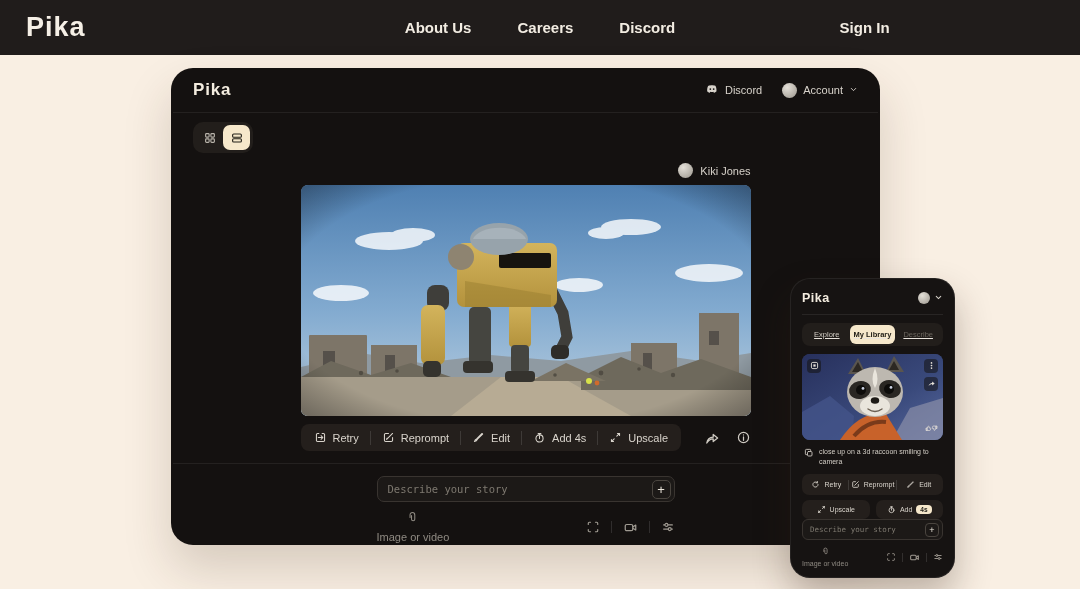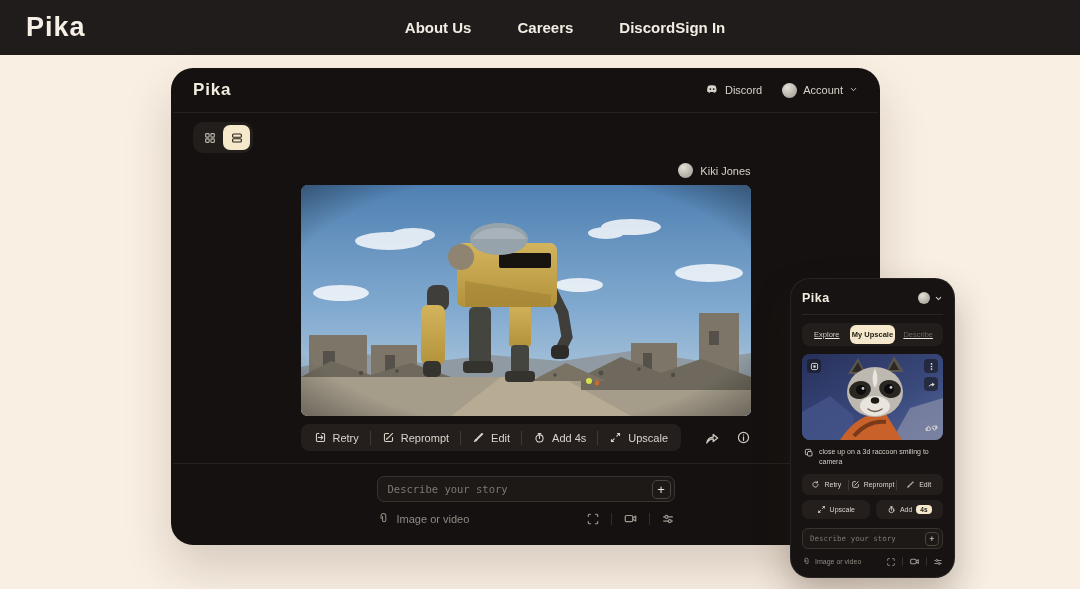--- a/index.html
+++ b/index.html
@@ -5,21 +5,21 @@
   * { margin:0; padding:0; box-sizing:border-box; }
   html,body { width:1080px; height:589px; overflow:hidden; }
   body { font-family:"Liberation Sans", sans-serif; background:#f9efe3; }
 
   
   .topnav { height:55px; background:#201c1b; display:flex; align-items:center; padding:0 26px; }
   .nav-left { flex:1; display:flex; align-items:center; }
   .brand { color:#f5efe6; font-size:27px; font-weight:700; letter-spacing:1px; }
   .nav-center { display:flex; gap:46px; }
   .nav-link { color:#f2ece2; font-size:15px; font-weight:600; cursor:pointer; }
-  .nav-right { flex:1; display:flex; align-items:center; justify-content:space-between; gap:36px; }
+  .nav-right { flex:1; display:flex; align-items:center; justify-content:center; gap:36px; }
   .signin { color:#f2ece2; font-size:15px; font-weight:600; cursor:pointer; }
   .try-btn { background:transparent; border:1.5px solid #ebe4d8; border-radius:9px; color:#f5efe6;
              font-size:15px; font-weight:600; padding:8px 27px; cursor:pointer; font-family:inherit; }
 
   .stage { position:relative; width:1080px; height:534px; }
 
   
   .desktop { position:absolute; left:171px; top:13px; width:709px; height:477px; background:#141110;
              border-radius:22px; box-shadow:0 24px 48px rgba(60,40,20,.18); color:#e8e3dc;
              display:flex; flex-direction:column; overflow:hidden; }
@@ -58,21 +58,21 @@
   .d-bottom { margin-top:12px; }
   .prompt-wrap { width:298px; margin:12px auto 0; }
   .prompt-box { position:relative; height:26px; background:#1c1917; border:1px solid #393430; border-radius:7px;
                 display:flex; align-items:center; }
   .prompt-input { flex:1; background:transparent; border:none; outline:none; color:#cfc9bf;
                   font-family:"DejaVu Sans Mono", monospace; font-size:10.5px; padding:0 30px 0 10px; }
   .prompt-input::placeholder { color:#7e7970; }
   .plus-btn { position:absolute; right:3px; top:3px; width:19px; height:19px; border:1px solid #4a453f; border-radius:5px;
               display:flex; align-items:center; justify-content:center; color:#e9e4da; font-size:13px; cursor:pointer; }
   .attach-row { display:flex; align-items:center; margin-top:9px; color:#8f8a82; font-size:11px; }
-  .attach-label { display:flex; align-items:center; gap:7px; cursor:pointer; }
+  .attach-label { display:flex; align-items:center; gap:7px; cursor:pointer;flex-direction:column; }
   .attach-icons { margin-left:auto; display:flex; align-items:center; gap:11px; color:#a09b92; }
   .ai-div { width:1px; height:12px; background:rgba(255,255,255,.12); }
 
   
   .phone { position:absolute; left:790px; top:223px; width:165px; height:300px; background:#161312;
            border-radius:20px; border:1px solid rgba(255,255,255,.07);
            box-shadow:0 18px 36px rgba(50,30,15,.3); color:#e8e3dc; display:flex; flex-direction:column;
            padding:10px 11px 10px; z-index:5; }
   .p-header { display:flex; align-items:center; justify-content:space-between; height:18px; }
   .p-logo { color:#f3ecdf; font-size:12.5px; font-weight:700; letter-spacing:.5px; }
@@ -388,21 +388,21 @@
         <span class="avatar" style="width:12px;height:12px;"></span>
         <svg class="chev" viewBox="0 0 16 16">
             <path d="M4 6l4 4 4-4" fill="none" stroke="#d8d3cb" stroke-width="1.8" stroke-linecap="round"></path>
           </svg>
       </span>
     </div>
     <div class="p-hr"></div>
 
     <div class="p-seg">
       <span class="p-tab">Explore</span>
-      <span class="p-tab active">My Upscale</span>
+      <span class="p-tab active">My Library</span>
       <span class="p-tab dim">Describe</span>
     </div>
 
     <div class="p-card">
       <div class="p-img">
         <svg width="141" height="86" viewBox="0 0 141 86">
           <defs>
             <linearGradient id="rbg" x1="0" y1="0" x2="1" y2="1">
               <stop offset="0" stop-color="#27305c"></stop>
                 <stop offset=".6" stop-color="#3a4a7c"></stop>

